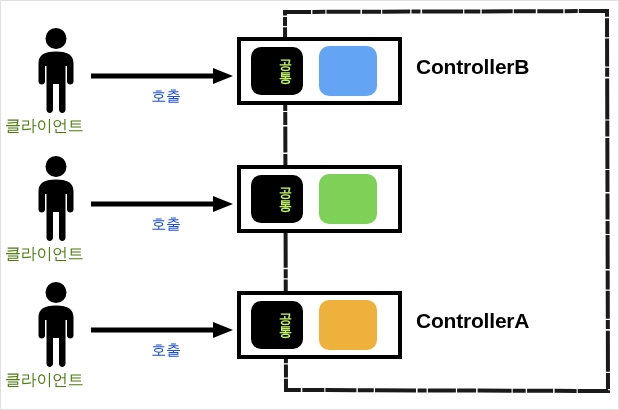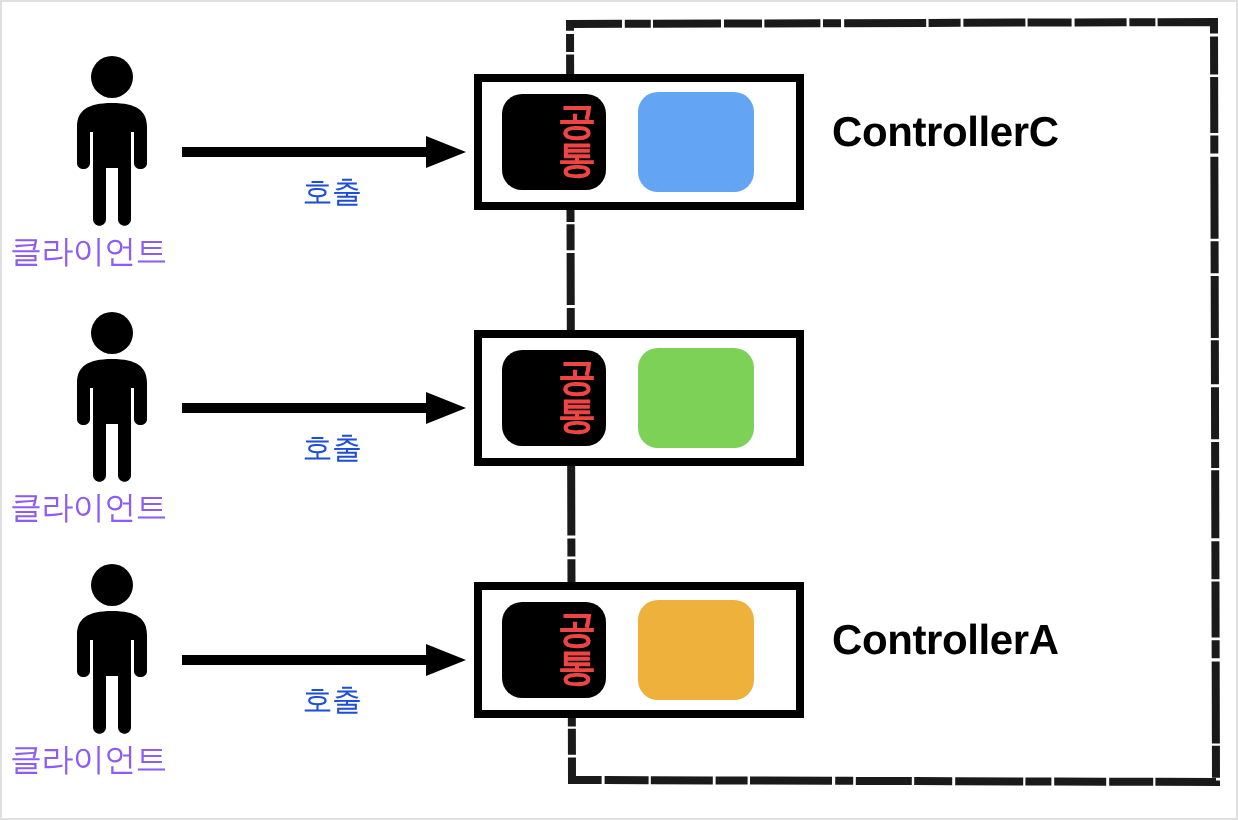--- a/index.html
+++ b/index.html
@@ -59,21 +59,21 @@
   }
   .person svg { display: block; width: 100%; height: 100%; }
 
   .client-label {
     position: absolute;
     left: 4px;
     top: 102px;
     width: 112px;
     text-align: left;
     font-size: 16px;
-    color: #8b5cf6;
+    color: #4d7c0f;
     font-family: "DejaVu Sans", "Liberation Sans", sans-serif;
     line-height: 1.1;
     letter-spacing: -0.3px;
   }
 
   
   .arrow {
     position: absolute;
     left: 90px;
     top: 52px;
@@ -113,22 +113,22 @@
     width: 52px;
     height: 48px;
     background: #000000;
     border-radius: 10px;
     display: flex;
     align-items: center;
     justify-content: center;
     flex: none;
   }
   .common-chip span {
-    color: #ef4444;
-    font-size: 19px;
+    color: #bef264;
+    font-size: 13px;
     font-weight: bold;
     font-family: "DejaVu Sans", "Liberation Sans", sans-serif;
     letter-spacing: -0.5px;
     line-height: 1;
     margin-left: 28px;
   }
   .color-chip {
     width: 58px;
     height: 50px;
     border-radius: 10px;
@@ -185,21 +185,21 @@
 
     <div class="arrow-label">호출</div>
 
     <div class="controller-box">
       <div class="common-chip">
         <span>공통</span>
       </div>
       <div class="color-chip" style="background-color: rgb(99, 164, 244);"></div>
     </div>
 
-    <div class="controller-name">ControllerC</div>
+    <div class="controller-name">ControllerB</div>
   </div>
 
   <div class="row row-1">
 
     <div class="person">
       <svg viewBox="0 0 54 88">
         <circle cx="27" cy="11.5" r="10.5" fill="#000000"></circle>
         <path d="M27,24.5 C14.5,24.5 9.5,28.5 9.5,36.5 L9.5,54.5
                  C9.5,58.5 16,58.5 16,54.5 L16,39
                  L17.5,39 L17.5,82.5 C17.5,87 24,87 24,82.5

